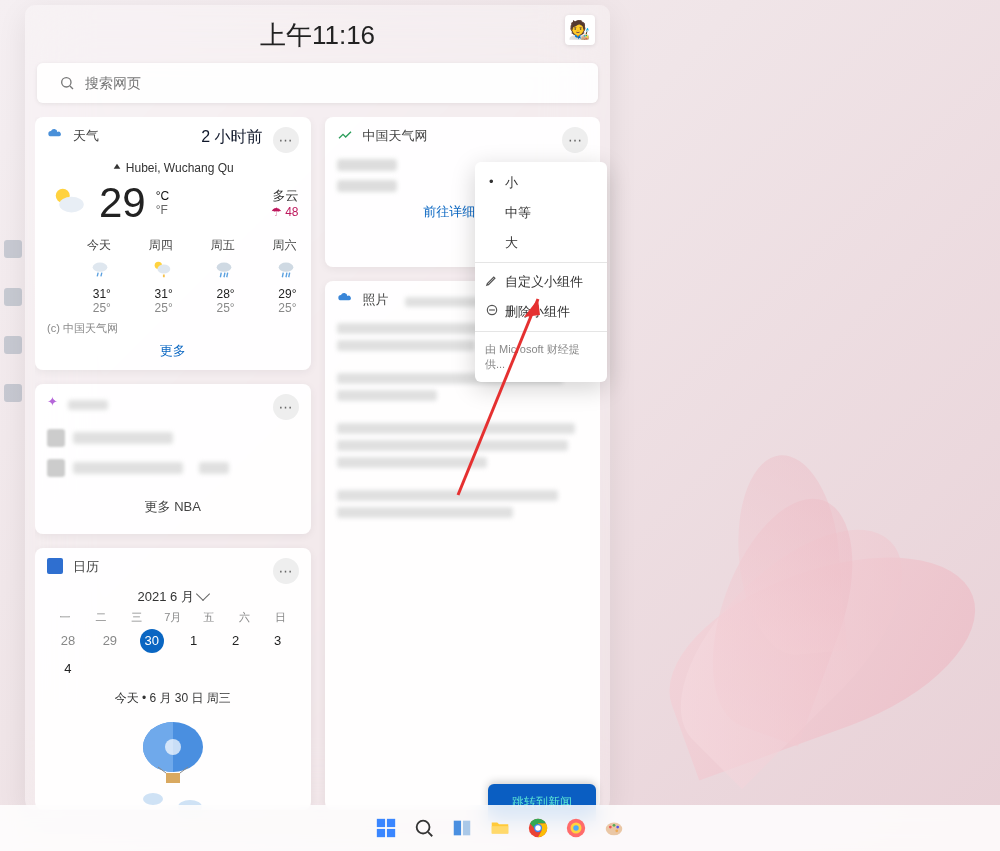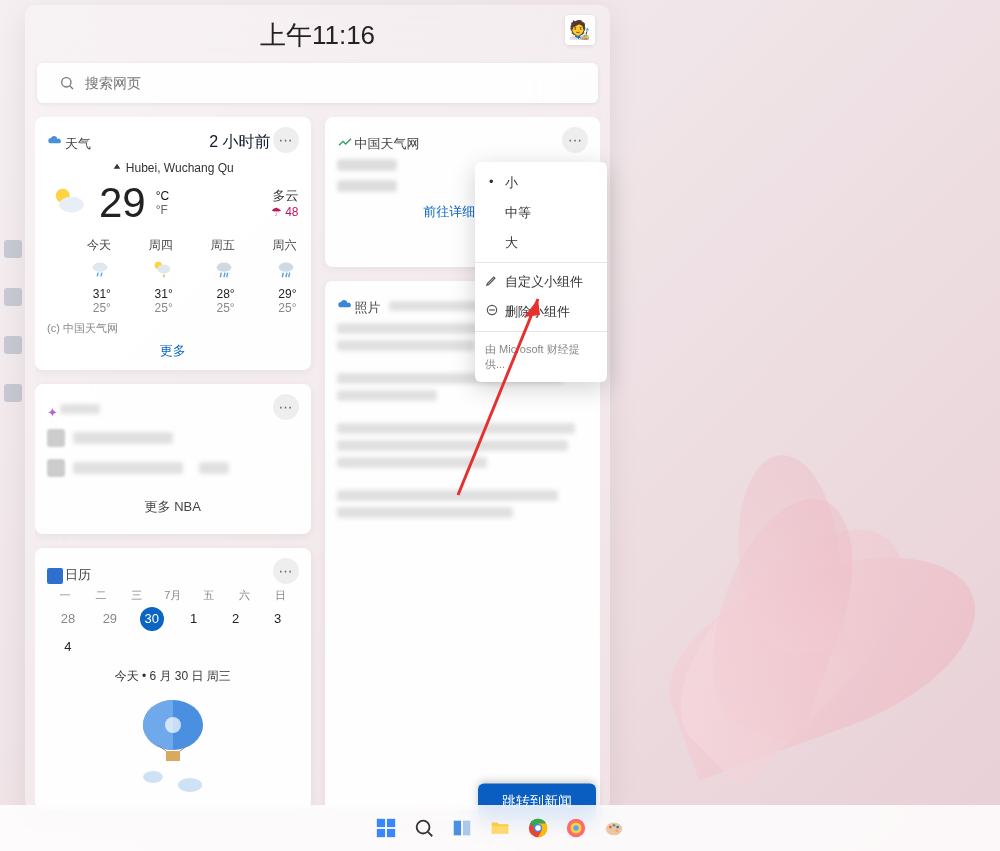--- a/index.html
+++ b/index.html
@@ -29,21 +29,21 @@
   .avatar{position:absolute;right:5px;top:0;width:30px;height:30px;border-radius:4px;background:#fff;display:flex;align-items:center;justify-content:center;font-size:18px;box-shadow:0 1px 4px rgba(0,0,0,.1)}
 
   .search{margin:8px 2px 14px;background:rgba(255,255,255,.9);border-radius:6px;height:40px;display:flex;align-items:center;padding:0 22px;color:#777;box-shadow:0 1px 4px rgba(0,0,0,.08)}
   .search svg{width:16px;height:16px;stroke:#777;margin-right:10px;flex:none}
   .search input{border:none;background:transparent;outline:none;font-size:14px;color:#333;width:100%}
 
   .cards{display:flex;gap:14px;flex:1;overflow:hidden}
   .col{display:flex;flex-direction:column;gap:14px;width:50%}
 
   .card{background:rgba(255,255,255,.95);border-radius:8px;box-shadow:0 2px 8px rgba(0,0,0,.06);padding:10px 12px;position:relative}
-  .card-hd{display:flex;align-items:flex-end;gap:2px;font-size:13px;color:#444;height:26px}
+  .card-hd{display:flex;align-items:flex-start;gap:10px;font-size:13px;color:#444;height:26px}
   .card-hd .spacer{flex:1}
   .ts{color:#0f172a;font-size:16px}
   .more-btn{width:26px;height:26px;border-radius:50%;background:#eee;color:#666;display:flex;align-items:center;justify-content:center;cursor:pointer;font-size:14px}
 
   .wicon{color:#4a90d9}
 
   
   .weather-main{text-align:center;margin-top:6px}
   .loc{font-size:12px;color:#333;display:inline-flex;align-items:center;gap:4px}
   .temp-row{display:flex;align-items:center;justify-content:center;gap:10px;margin-top:2px}
@@ -77,21 +77,21 @@
   
   .calendar .month{text-align:center;font-size:13px;color:#333;margin-top:4px}
   .calendar .dow{display:grid;grid-template-columns:repeat(7,1fr);text-align:center;font-size:11px;color:#888;margin-top:4px}
   .calendar .days{display:grid;grid-template-columns:repeat(6,1fr);text-align:center;font-size:13px;margin-top:4px;gap:4px 0}
   .calendar .d{color:#888;padding:4px 0}
   .calendar .d.in{color:#222}
   .calendar .d.today{background:#0a66c2;color:#fff;border-radius:50%;width:24px;height:24px;line-height:24px;margin:0 auto;padding:0}
   .calendar .today-text{font-size:12px;color:#333;text-align:center;margin-top:10px}
   .balloon{margin:10px auto 0;display:block}
 
-  .jump-btn{position:absolute;right:14px;bottom:0;transform:translateY(30%);background:#0a5ec2;color:#ffffff;font-size:14px;border-radius:6px 6px 0 0;padding:10px 24px;box-shadow:0 -2px 8px rgba(0,0,0,.2)}
+  .jump-btn{position:absolute;right:14px;bottom:0;transform:translateY(30%);background:#0a5ec2;color:#5eead4;font-size:12px;border-radius:6px 6px 0 0;padding:10px 24px;box-shadow:0 -2px 8px rgba(0,0,0,.2)}
 
   
   .ctx-menu{position:absolute;left:475px;top:162px;width:132px;background:#fff;border-radius:6px;box-shadow:0 6px 24px rgba(0,0,0,.18);padding:6px 0;z-index:20;font-size:13px}
   .ctx-item{padding:6px 14px 6px 30px;position:relative;color:#333}
   .ctx-item.dot::before{content:"•";position:absolute;left:14px}
   .ctx-sep{height:1px;background:#e5e5e5;margin:4px 0}
   .ctx-ico{position:absolute;left:10px;top:6px}
   .ctx-footer{font-size:11px;color:#888;padding:6px 10px 4px}
 
   
@@ -251,20 +251,21 @@
         <div class="more-link" style="margin-top:18px;color:#444">更多 NBA</div>
       </div>
 
       <div class="card calendar" style="flex:1;min-height:250px">
         <div class="card-hd">
           <span style="width:16px;height:16px;background:#2f6fd0;border-radius:2px;display:inline-block"></span>
           <span>日历</span>
           <span class="spacer"></span>
           <span class="more-btn">⋯</span>
         </div>
+        <div class="month"><span>2021 6 月</span><span class="chev"></span></div>
         <div class="dow">
           <div>一</div>
             <div>二</div>
             <div>三</div>
             <div>7月</div>
             <div>五</div>
             <div>六</div>
             <div>日</div>
         </div>
         <div class="days">

